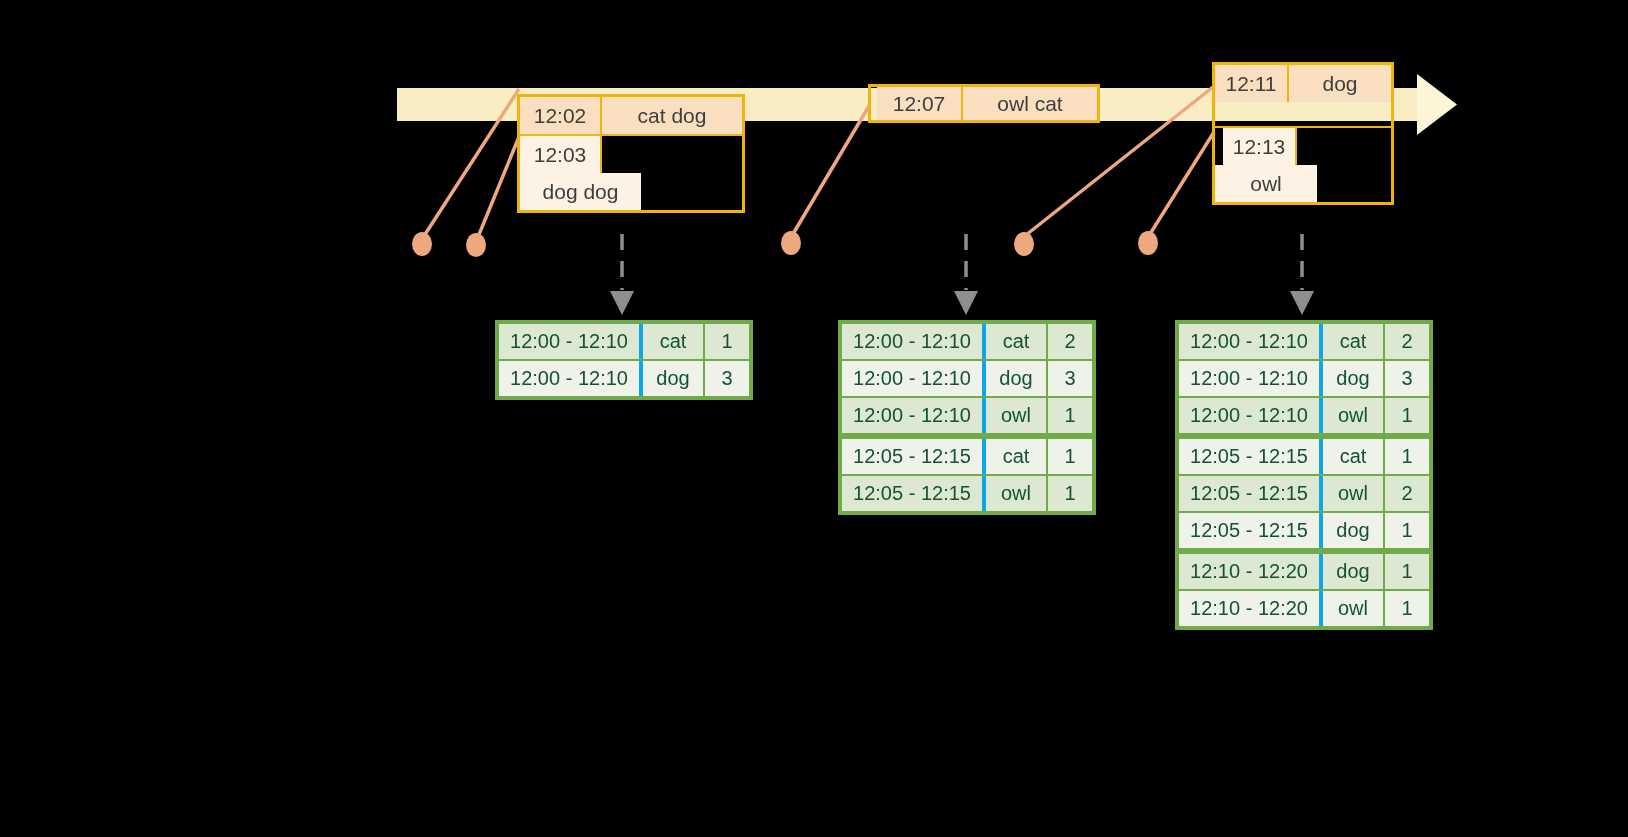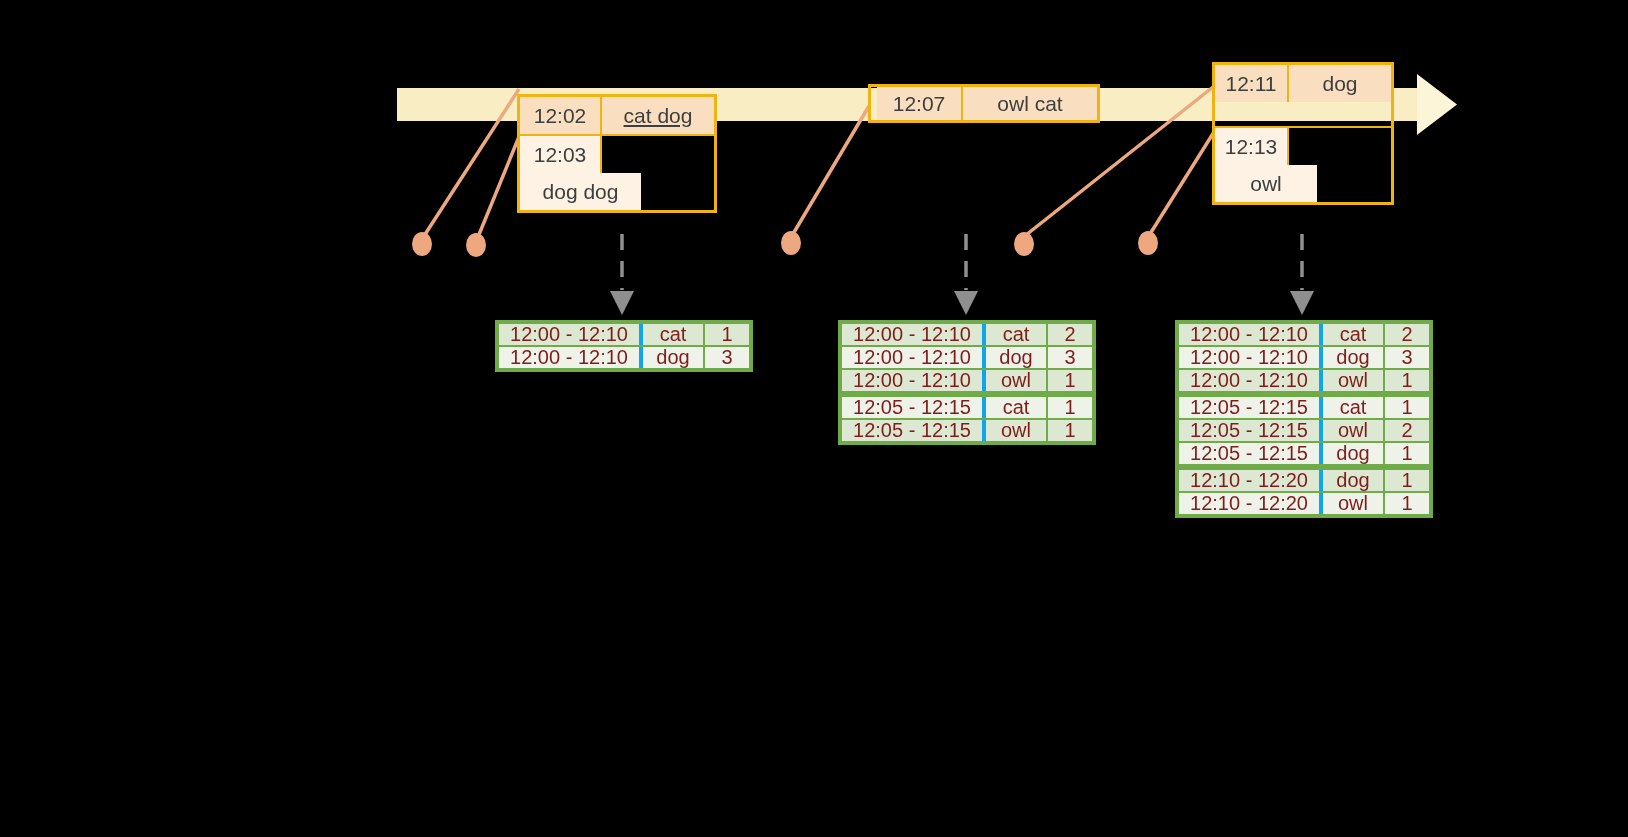--- a/index.html
+++ b/index.html
@@ -16,22 +16,22 @@
   .ecell.time{border-right:2px solid #f0b411;}
   .erow.dark  .ecell{background:#f9dfc0;}
   .erow.light .ecell{background:#fdf2e3;}
   .ecell.short{height:33px;}
 
   
   .gtable{position:absolute;border:4px solid #6fac49;display:flex;flex-direction:column;z-index:2;}
   .grow{display:flex;}
   .grow + .grow{border-top:2px solid #6fac49;}
   .grow.gsep{border-top-width:6px;}
-  .gcell{height:21px;display:flex;align-items:center;justify-content:center;
-         font-size:20px;color:#7f1d1d;}
+  .gcell{height:35px;display:flex;align-items:center;justify-content:center;
+         font-size:20px;color:#14532d;}
   .gcell.win{width:140px;}
   .gcell.word{width:60px;border-left:4px solid #0ea5e9;}
   .gcell.cnt{width:44px;border-left:2px solid #6fac49;}
   .grow.dark  .gcell{background:#dde8d2;}
   .grow.light .gcell{background:#eef2e9;}
 </style>
 </head>
 <body>
 
 <div id="canvas">
@@ -63,42 +63,42 @@
     </g>
     <g>
       <line x1="1302" y1="234" x2="1302" y2="290" stroke="#8f8f8f" stroke-width="3.5" stroke-dasharray="16 11"></line>
       <polygon points="1290,291 1314,291 1302,315" fill="#8f8f8f"></polygon>
     </g>
   </svg>
 
   <div class="etable" style="left:517px;top:62px;margin-top:32px;">
     <div class="erow dark">
       <div class="ecell time" style="width:80px;">12:02</div>
-      <div class="ecell" style="width:112px;text-decoration:underline;">cat dog</div>
+      <div class="ecell" style="width:140px;">cat dog</div>
     </div>
     <div class="erow light">
       <div class="ecell time" style="width:80px;">12:03</div>
       <div class="ecell" style="width:121px;">dog dog</div>
     </div>
   </div>
 
   <div class="etable" style="left:868px;top:84px;padding-left:6px;">
     <div class="erow dark">
       <div class="ecell time short" style="width:84px;">12:07</div>
       <div class="ecell short" style="width:134px;">owl cat</div>
     </div>
   </div>
 
   <div class="etable" style="left:1212px;top:62px;gap:24px;">
     <div class="erow dark">
       <div class="ecell time" style="width:72px;">12:11</div>
       <div class="ecell" style="width:102px;">dog</div>
     </div>
     <div class="erow light">
-      <div class="ecell time" style="width:72px;">12:13</div>
+      <div class="ecell time" style="width:72px;margin-left:8px;">12:13</div>
       <div class="ecell" style="width:102px;">owl</div>
     </div>
   </div>
 
   <div class="gtable" style="left:495px;top:320px;">
     <div class="grow dark">
       <div class="gcell win">12:00 - 12:10</div>
       <div class="gcell word">cat</div>
       <div class="gcell cnt">1</div>
     </div>

